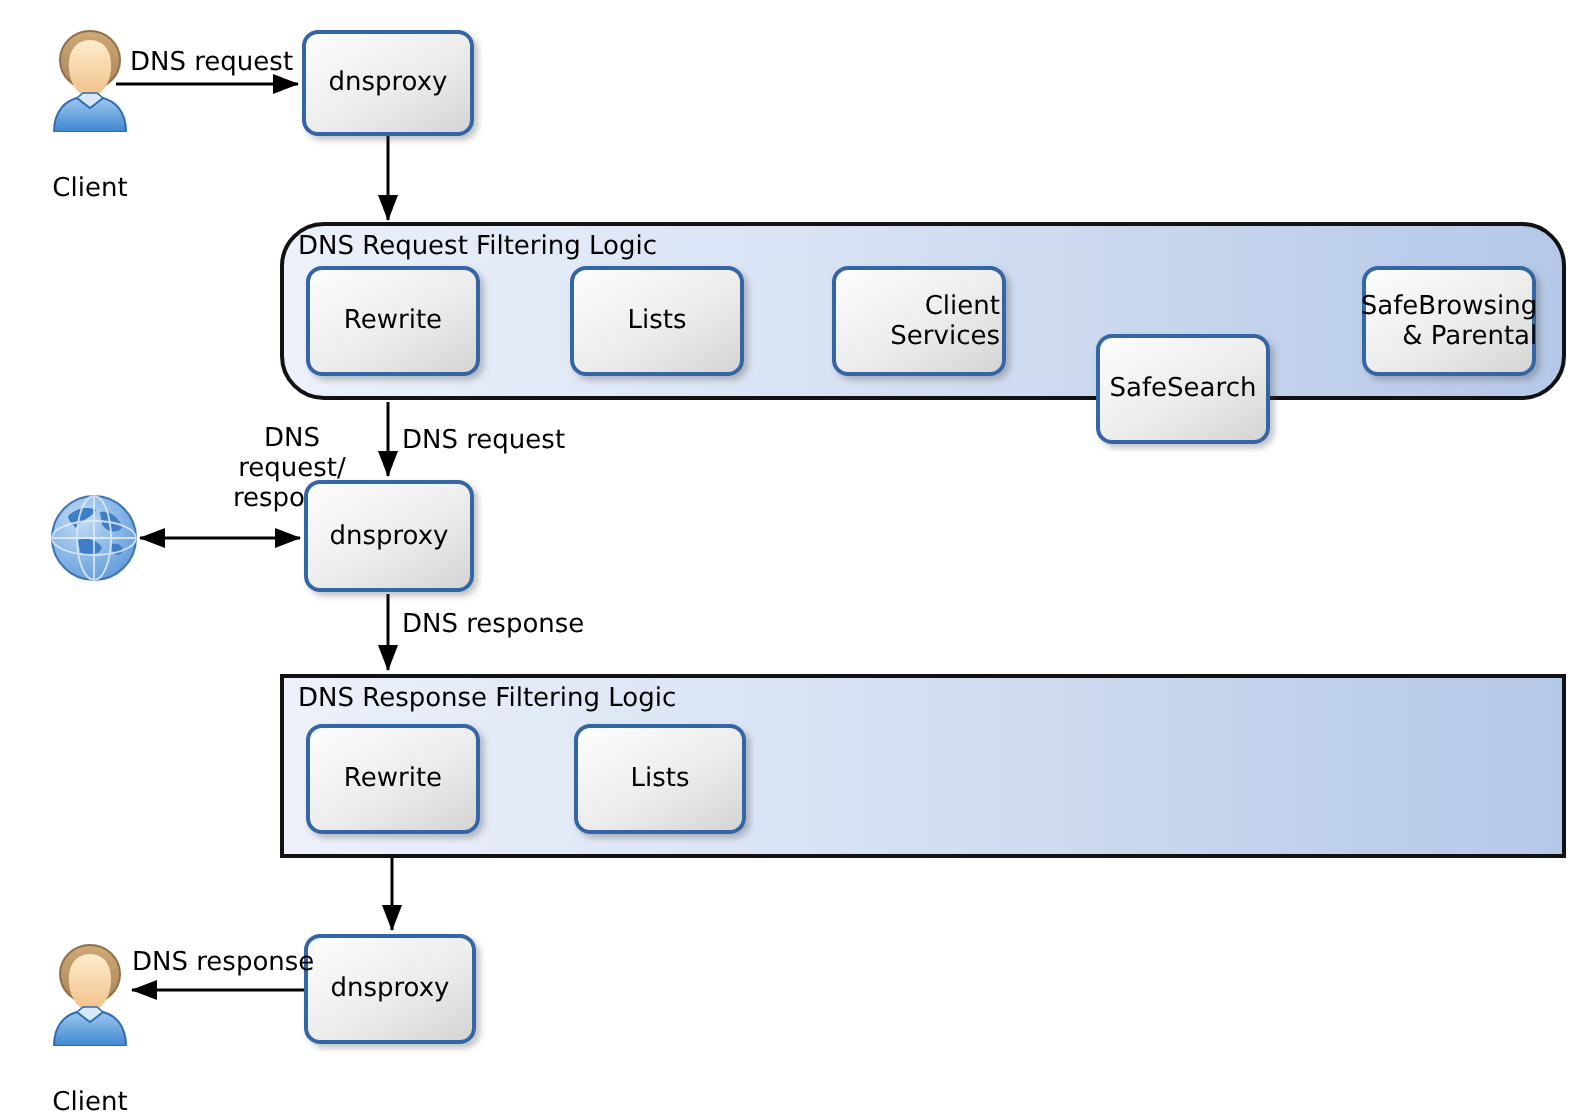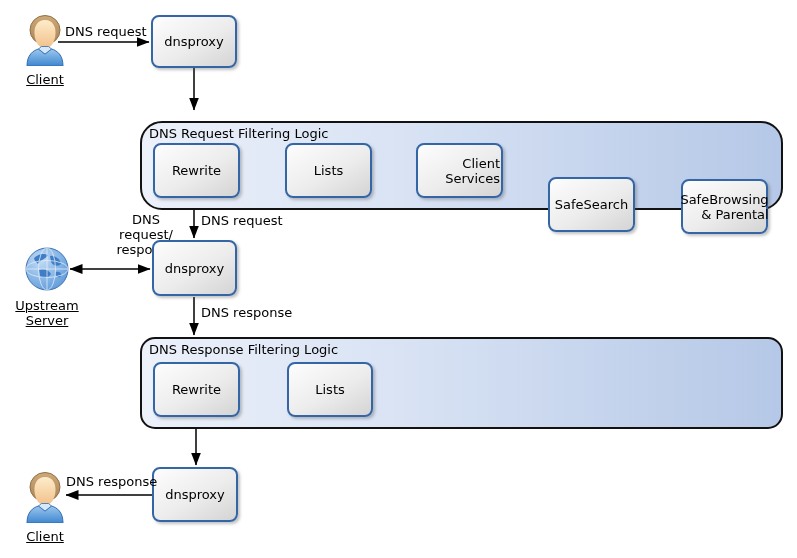--- a/index.html
+++ b/index.html
@@ -2,21 +2,21 @@
 <html><head>
 <meta charset="utf-8">
 <style>
   html,body{margin:0;padding:0;background:#ffffff;}
   .canvas{
     position:relative;width:797px;height:558px;background:#ffffff;overflow:hidden;
     font-family:"DejaVu Sans","Liberation Sans",sans-serif;font-size:13px;color:#000;
   }
   .arrow-overlay{position:absolute;left:0;top:0;pointer-events:none;}
   .actor{position:absolute;display:flex;flex-direction:column;align-items:center;}
-  .actor-label{margin-top:6px;text-align:center;line-height:15px;text-decoration:underline;}
+  .actor-label{margin-top:21px;text-align:center;line-height:15px;}
   .node{
     position:absolute;box-sizing:border-box;
     border:2px solid #3465a4;border-radius:8px;
     background:linear-gradient(150deg,#fdfdfd 0%,#ececec 55%,#d4d4d4 100%);
     box-shadow:2px 2px 3px rgba(80,80,80,0.35);
     display:flex;align-items:center;justify-content:center;
     text-align:right;line-height:15px;padding:0 1px;
   }
   .container-box{
     position:absolute;box-sizing:content-box;
@@ -78,27 +78,27 @@
       <path d="M2 52 C2 41 8 36.5 13.5 35 L20 40 L26.5 35 C32 36.5 38 41 38 52 Z" fill="url(#pg-shirt)" stroke="#2f6cb3" stroke-width="1"></path>
       <path d="M13.5 35 L20 40 L26.5 35 L23.5 32.5 L16.5 32.5 Z" fill="#d7e8f8" stroke="#2f6cb3" stroke-width="0.8"></path>
     </svg>
     <div class="actor-label">Client</div>
   </div>
 
   <div class="node" style="left:151px;top:15px;width:86px;height:53px;">dnsproxy</div>
 
   <div class="edge-label" style="left:65px;top:24px;">DNS request</div>
 
-  <div class="container-box" style="left:140px;top:121px;width:639px;height:85px;border-radius:22px;">
+  <div class="container-box" style="left:140px;top:111px;width:639px;height:85px;border-radius:22px;">
     <div class="container-title">DNS Request Filtering Logic</div>
     <div class="node" style="left:11px;top:20px;width:87px;height:55px;">Rewrite</div>
     <div class="node" style="left:143px;top:20px;width:87px;height:55px;">Lists</div>
     <div class="node" style="left:274px;top:20px;width:87px;height:55px;">Client Services</div>
     <div class="node" style="left:406px;top:20px;width:87px;height:55px;margin-top:34px;">SafeSearch</div>
-    <div class="node" style="left:539px;top:20px;width:87px;height:55px;margin-top:36px;">SafeBrowsing &amp; Parental</div>
+    <div class="node" style="left:539px;top:20px;width:87px;height:55px;">SafeBrowsing &amp; Parental</div>
   </div>
 
   <div class="edge-label" style="left:201px;top:213px;">DNS request</div>
 
   <div class="edge-label wrap" style="left:78px;top:212px;width:66px;margin-left:35px;">DNS request/ response</div>
 
   <div class="actor" style="left:2px;top:246px;width:90px;">
     <svg width="46" height="46" viewBox="0 0 46 46">
       <circle cx="23" cy="23" r="21" fill="url(#gg)" stroke="#3c74b4" stroke-width="1"></circle>
       <g fill="#3f7ec7">
@@ -107,28 +107,27 @@
         <path d="M15 24 C19 22 25 24 27 28 C25 32 19 33 16 30 Z"></path>
         <path d="M32 26 C35 25 38 27 37 30 C35 33 31 31 32 26 Z"></path>
       </g>
       <g fill="none" stroke="#e4eef9" stroke-width="0.9" opacity="0.85">
         <ellipse cx="23" cy="23" rx="21" ry="8.5"></ellipse>
         <ellipse cx="23" cy="23" rx="8.5" ry="21"></ellipse>
         <line x1="2" y1="23" x2="44" y2="23"></line>
         <line x1="23" y1="2" x2="23" y2="44"></line>
       </g>
     </svg>
-    <div class="actor-label" style="width:76px;">Upstream Server</div>
   </div>
 
   <div class="node" style="left:152px;top:240px;width:85px;height:56px;">dnsproxy</div>
 
   <div class="edge-label" style="left:201px;top:305px;">DNS response</div>
 
-  <div class="container-box" style="left:140px;top:337px;width:639px;height:88px;border-radius:15px;">
+  <div class="container-box" style="left:140px;top:337px;width:639px;height:88px;">
     <div class="container-title">DNS Response Filtering Logic</div>
     <div class="node" style="left:11px;top:23px;width:87px;height:55px;">Rewrite</div>
     <div class="node" style="left:145px;top:23px;width:86px;height:55px;">Lists</div>
   </div>
 
   <div class="node" style="left:152px;top:467px;width:86px;height:55px;">dnsproxy</div>
 
   <div class="edge-label" style="left:66px;top:474px;">DNS response</div>
 
   <div class="actor" style="left:0px;top:471px;width:90px;">

